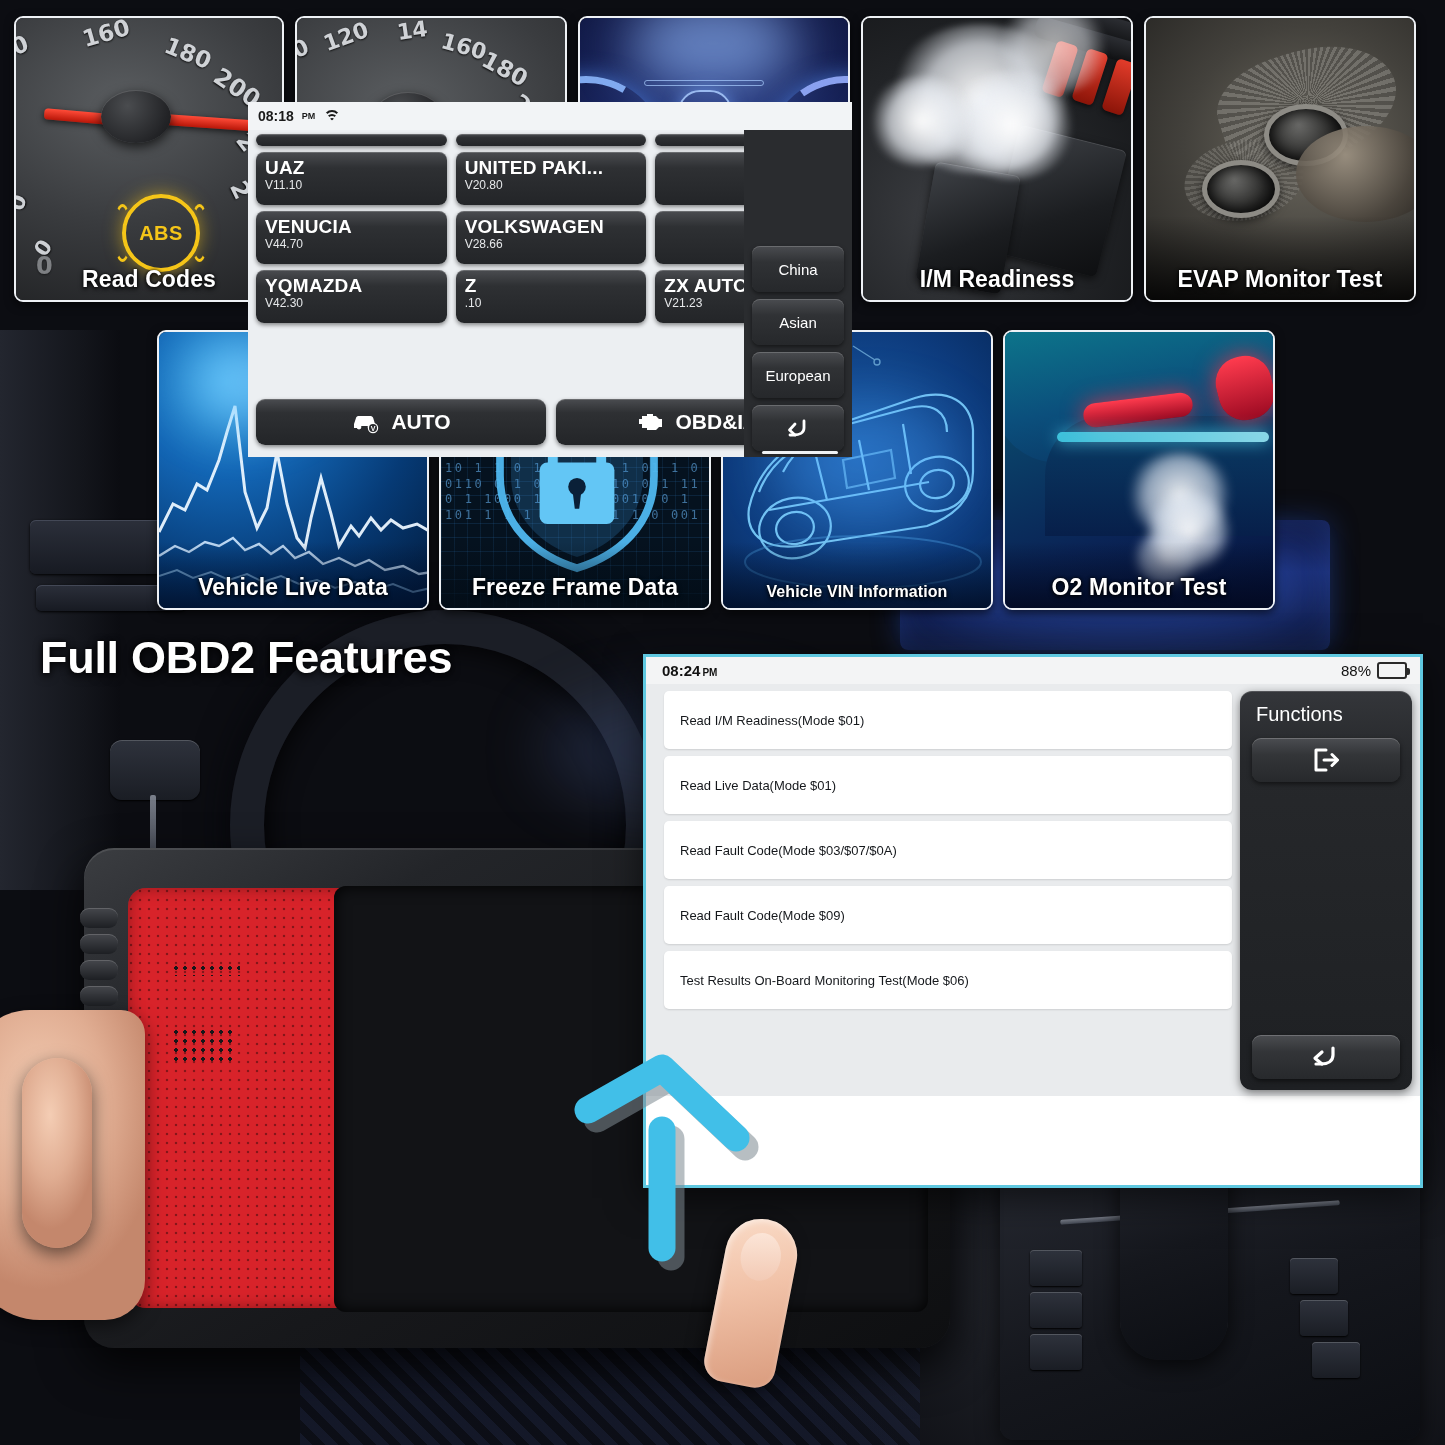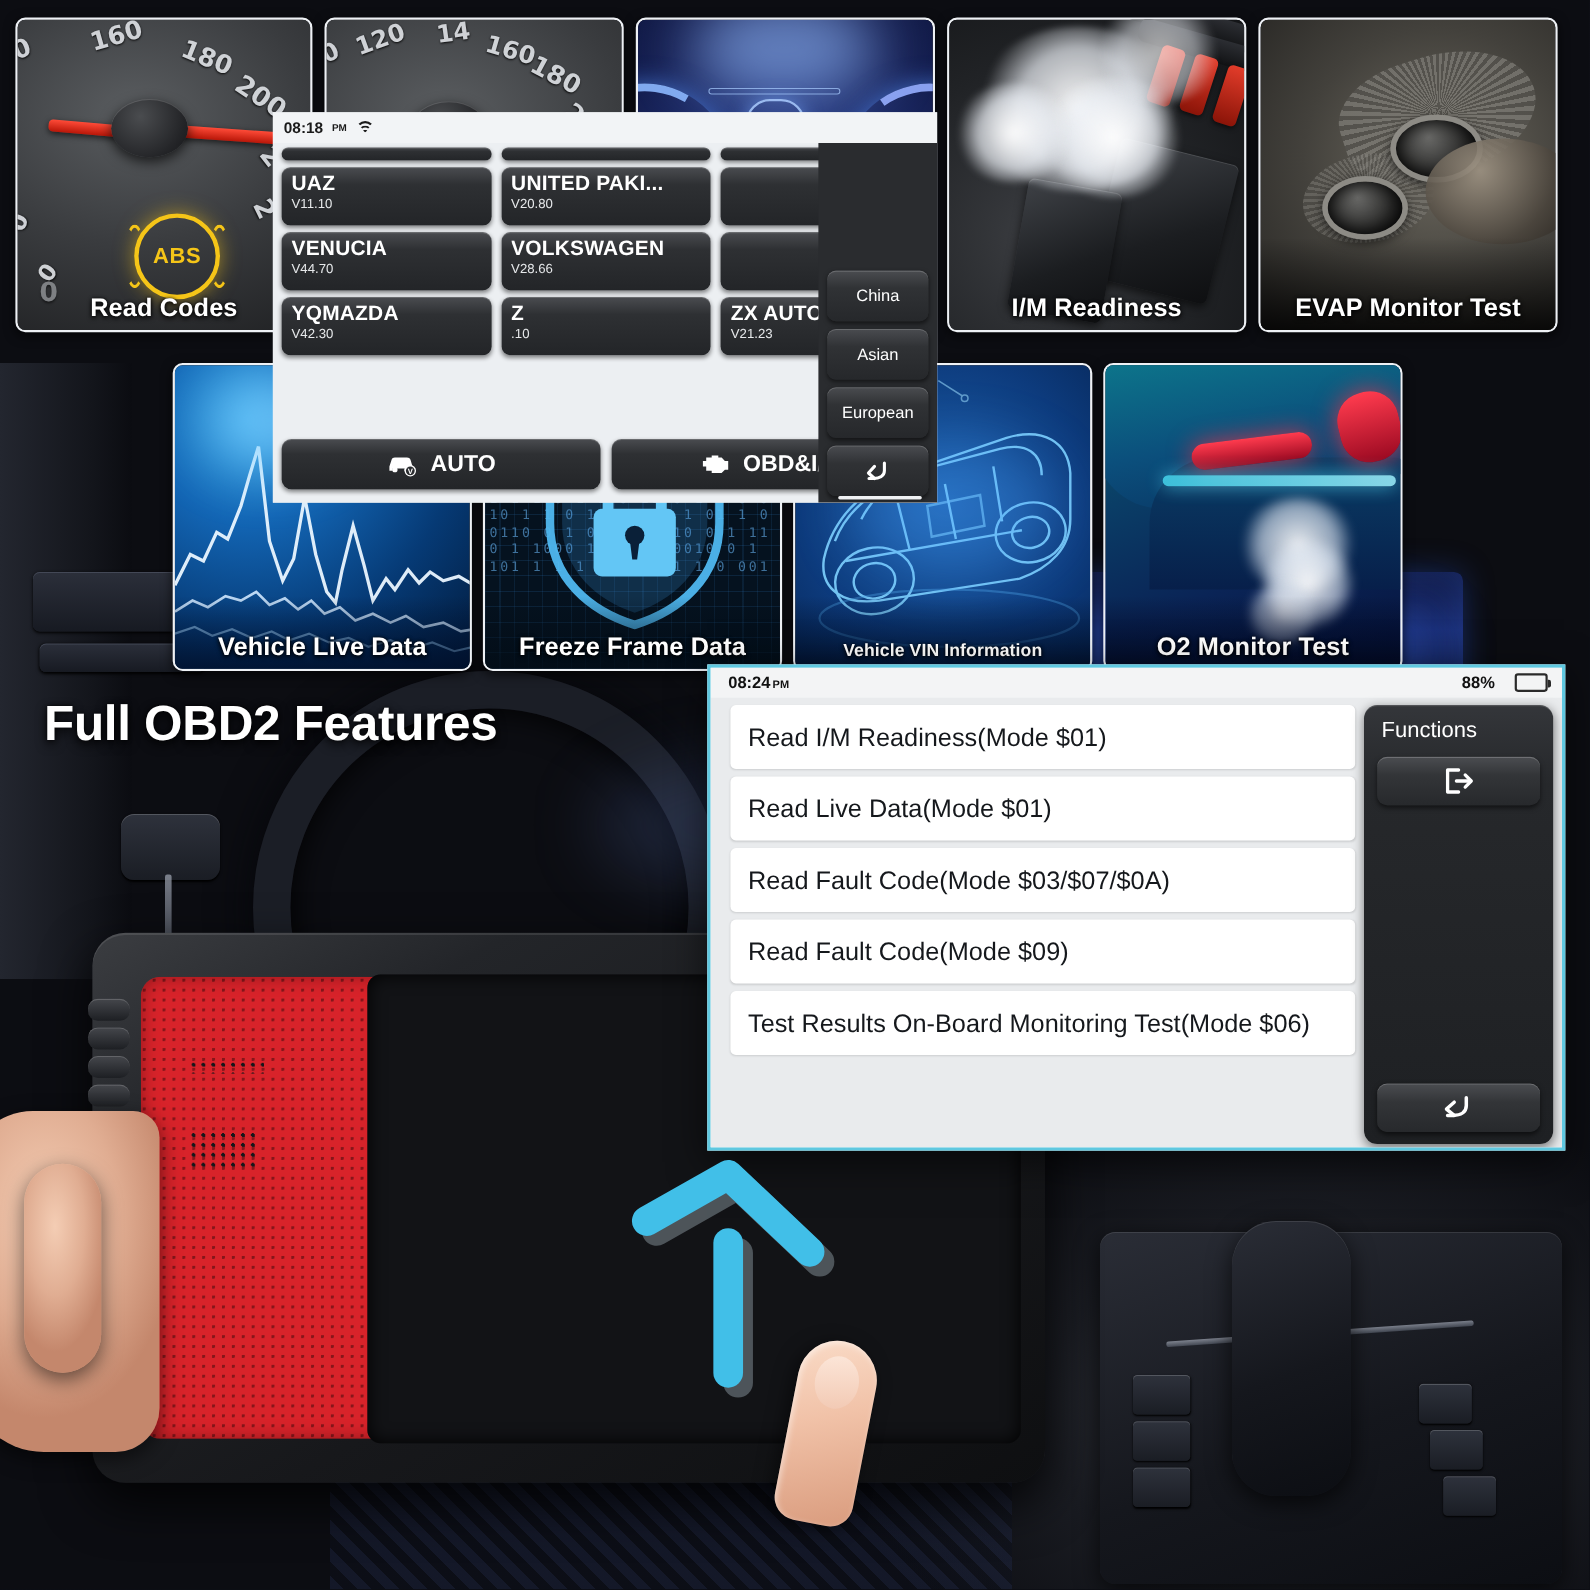--- a/index.html
+++ b/index.html
@@ -197,34 +197,34 @@
       background:linear-gradient(160deg,#fadcc8 0%, #f1c2a8 42%, #d99b7d 100%);
       box-shadow:-4px 4px 16px rgba(0,0,0,.5), inset 2px 2px 6px rgba(255,255,255,.5);}
   #fingernail{ position:absolute; left:16px; top:14px; width:40px; height:48px; border-radius:50%;
       background:linear-gradient(170deg,#fdeade,#f2c9b4); opacity:.85;}
 
   
   #arrow{ position:absolute; z-index:13; left:566px; top:1052px; width:210px; height:225px; }
   #arrow svg{ position:absolute; inset:0; }
 
   
-  #popup{ position:absolute; left:643px; top:604px; width:780px; height:442px; z-index:11;
+  #popup{ position:absolute; left:643px; top:654px; width:780px; height:534px; z-index:11;
     background:#ffffff; border:3px solid #5fc8e0; overflow:hidden;
     box-shadow:0 10px 34px rgba(0,0,0,.6);}
   #pop-status{ height:27px; display:flex; align-items:center; justify-content:space-between;
     padding:0 13px 0 16px; background:#f3f4f5; color:#111; font-size:15px; font-weight:600;}
   #pop-status .ampm{ font-size:10px; font-weight:700; margin-left:2px;}
-  #pop-batt{ display:flex; align-items:center; gap:18px; font-size:15px; font-weight:700; }
+  #pop-batt{ display:flex; align-items:center; gap:6px; font-size:15px; font-weight:400; }
   .batt-ico{ width:30px; height:17px; border:2px solid #2a2a2a; border-radius:3px; position:relative;}
   .batt-ico:after{ content:""; position:absolute; right:-5px; top:4px; width:3px; height:7px;
     background:#2a2a2a; border-radius:0 2px 2px 0;}
   #pop-body{ position:relative; height:412px; background:#e9ebed; padding:7px 8px 0 18px;}
   #pop-list{ width:568px; display:flex; flex-direction:column; gap:7px; }
   .pop-item{ height:58px; background:#fff; border-radius:5px; display:flex; align-items:center;
-    padding:0 0 0 16px; color:#15181c; font-size:23px; font-weight:500;
+    padding:0 0 0 16px; color:#15181c; font-size:13px; font-weight:500;
     box-shadow:0 1px 2px rgba(0,0,0,.12);}
   #pop-side{ position:absolute; right:8px; top:7px; bottom:6px; width:172px;
     background:linear-gradient(180deg,#34363a 0%, #26282b 18%, #1e2023 100%);
     border-radius:12px; box-shadow:inset 0 1px 0 rgba(255,255,255,.15), 0 3px 10px rgba(0,0,0,.5);
     padding:9px 12px; display:flex; flex-direction:column;}
   #pop-side-title{ color:#fff; font-size:20px; font-weight:500; margin:3px 0 12px 4px;}
   .pop-sbtn{ height:44px; border-radius:9px; display:flex; align-items:center; justify-content:center;
     background:linear-gradient(180deg,#4b4d51 0%, #333538 38%, #27292c 100%);
     box-shadow:inset 0 1px 0 rgba(255,255,255,.20), 0 2px 5px rgba(0,0,0,.55);
     color:#fff;}

